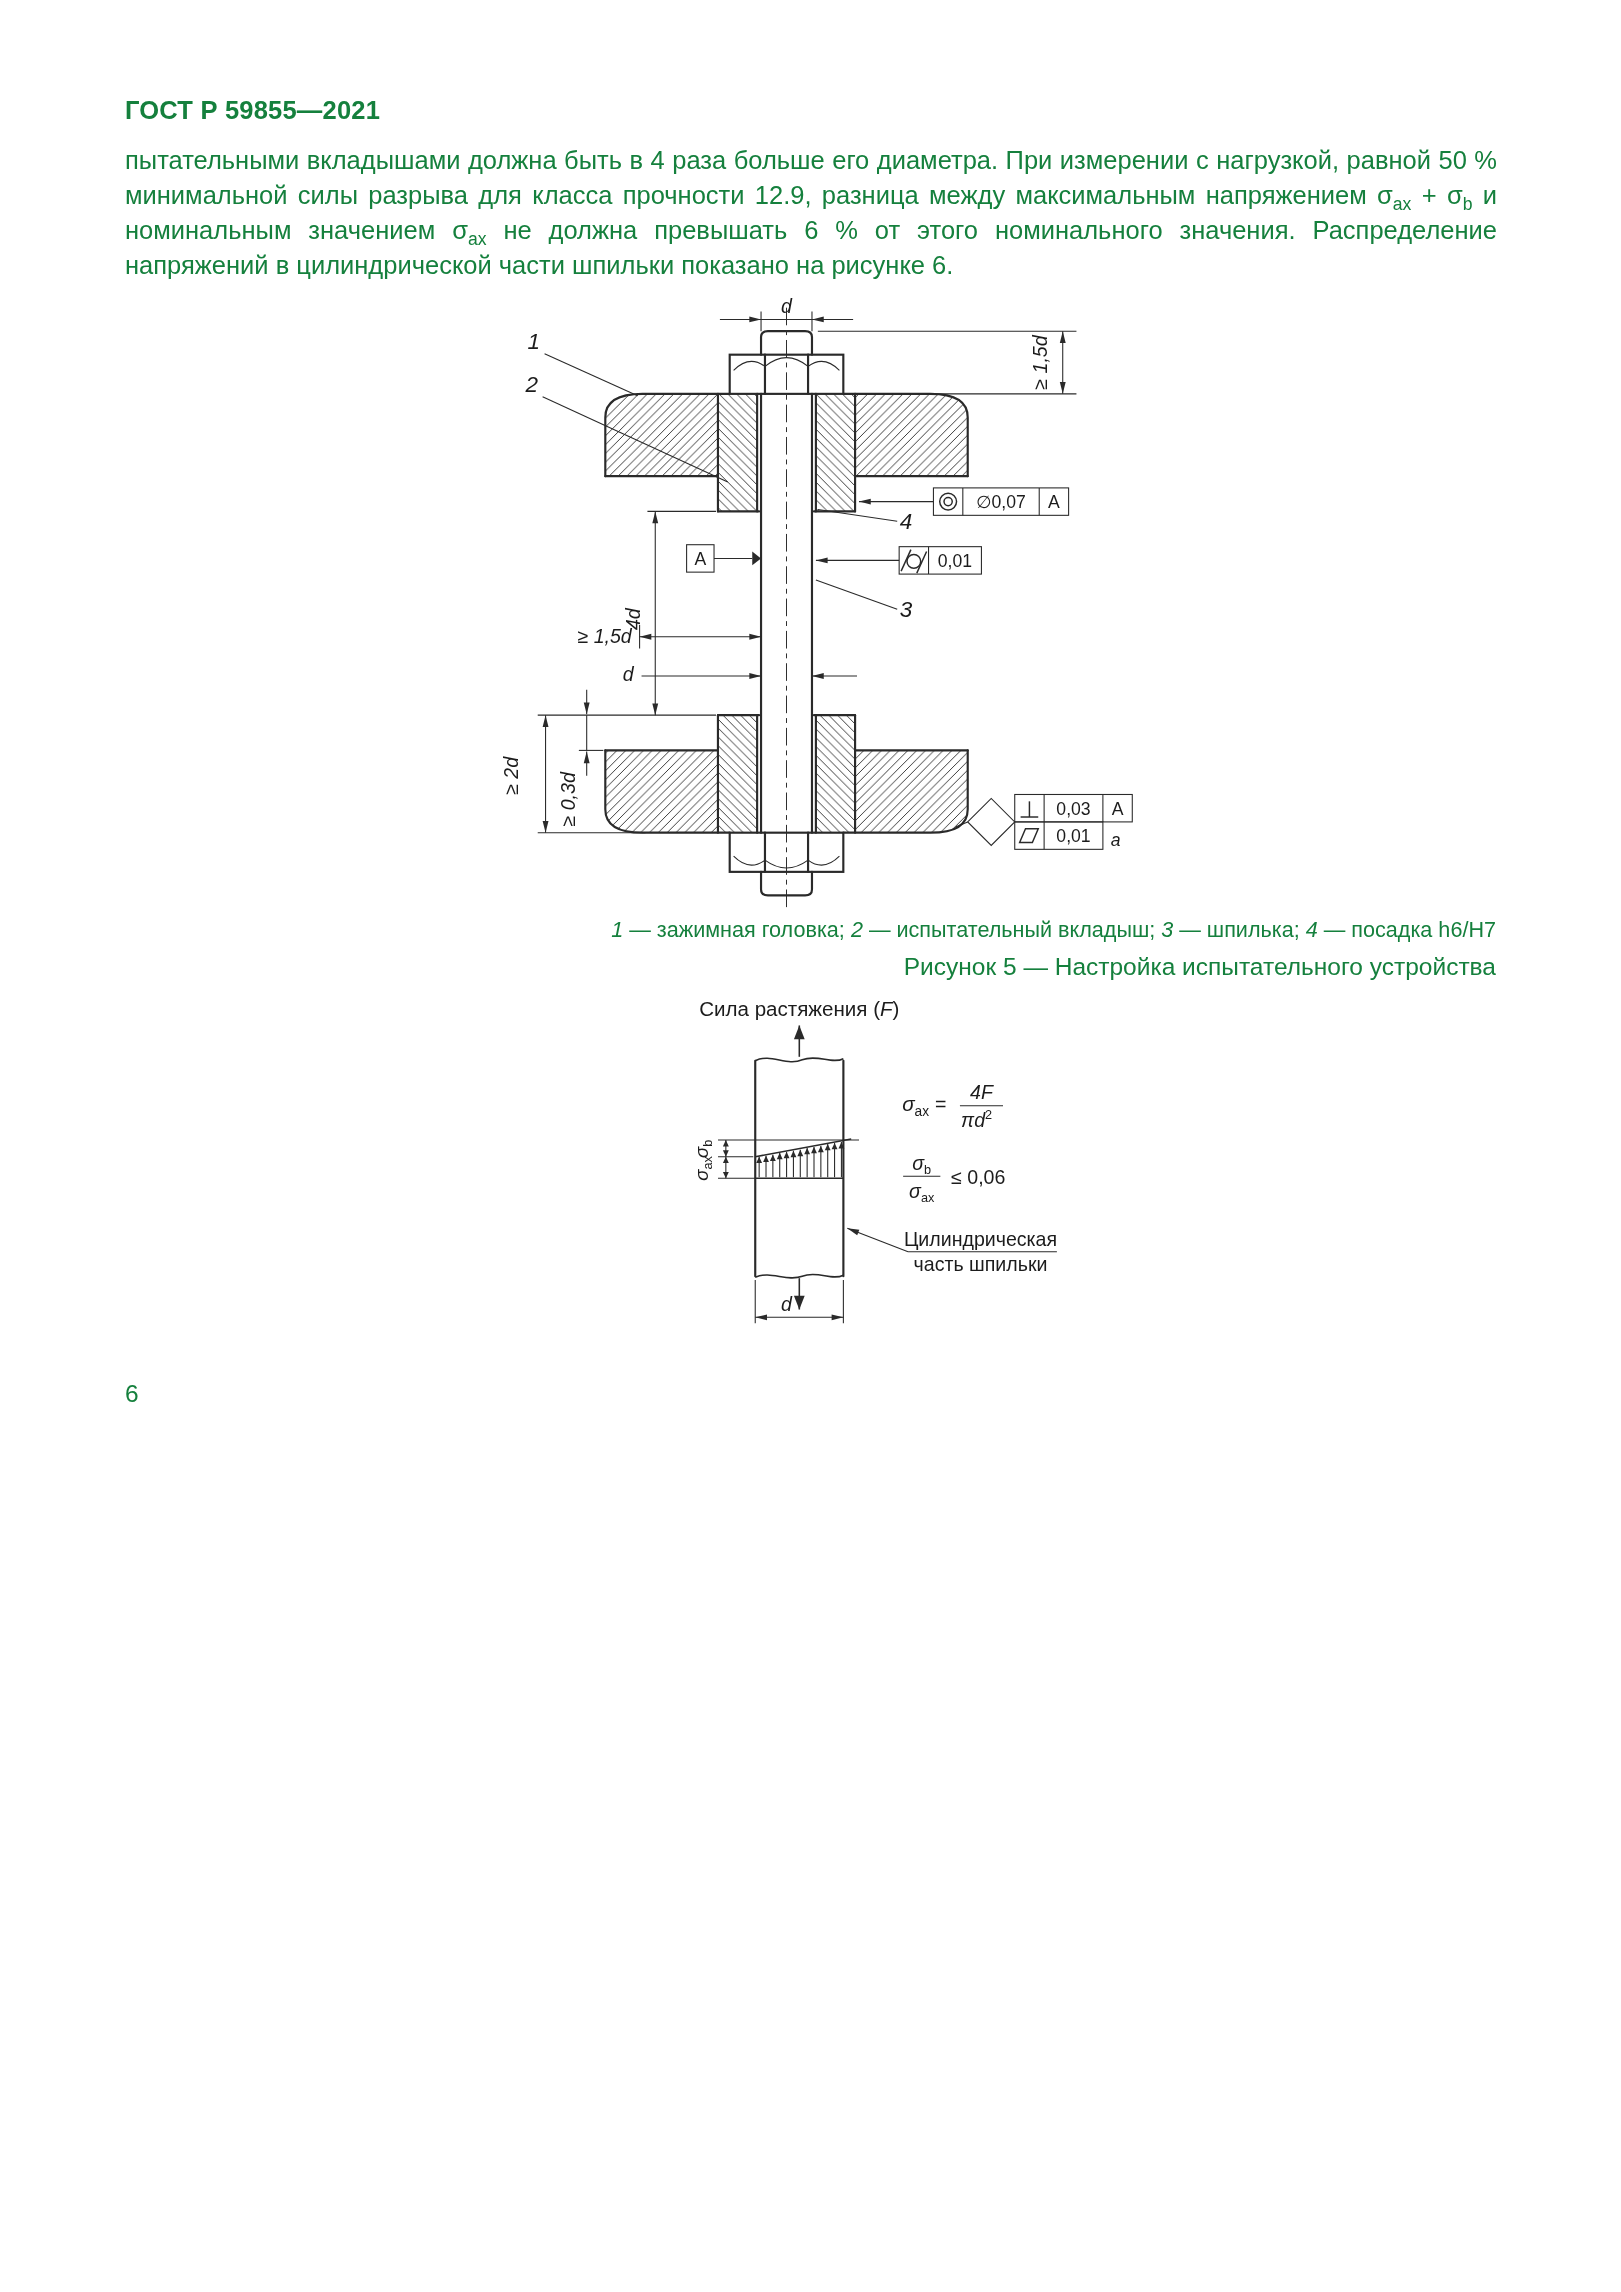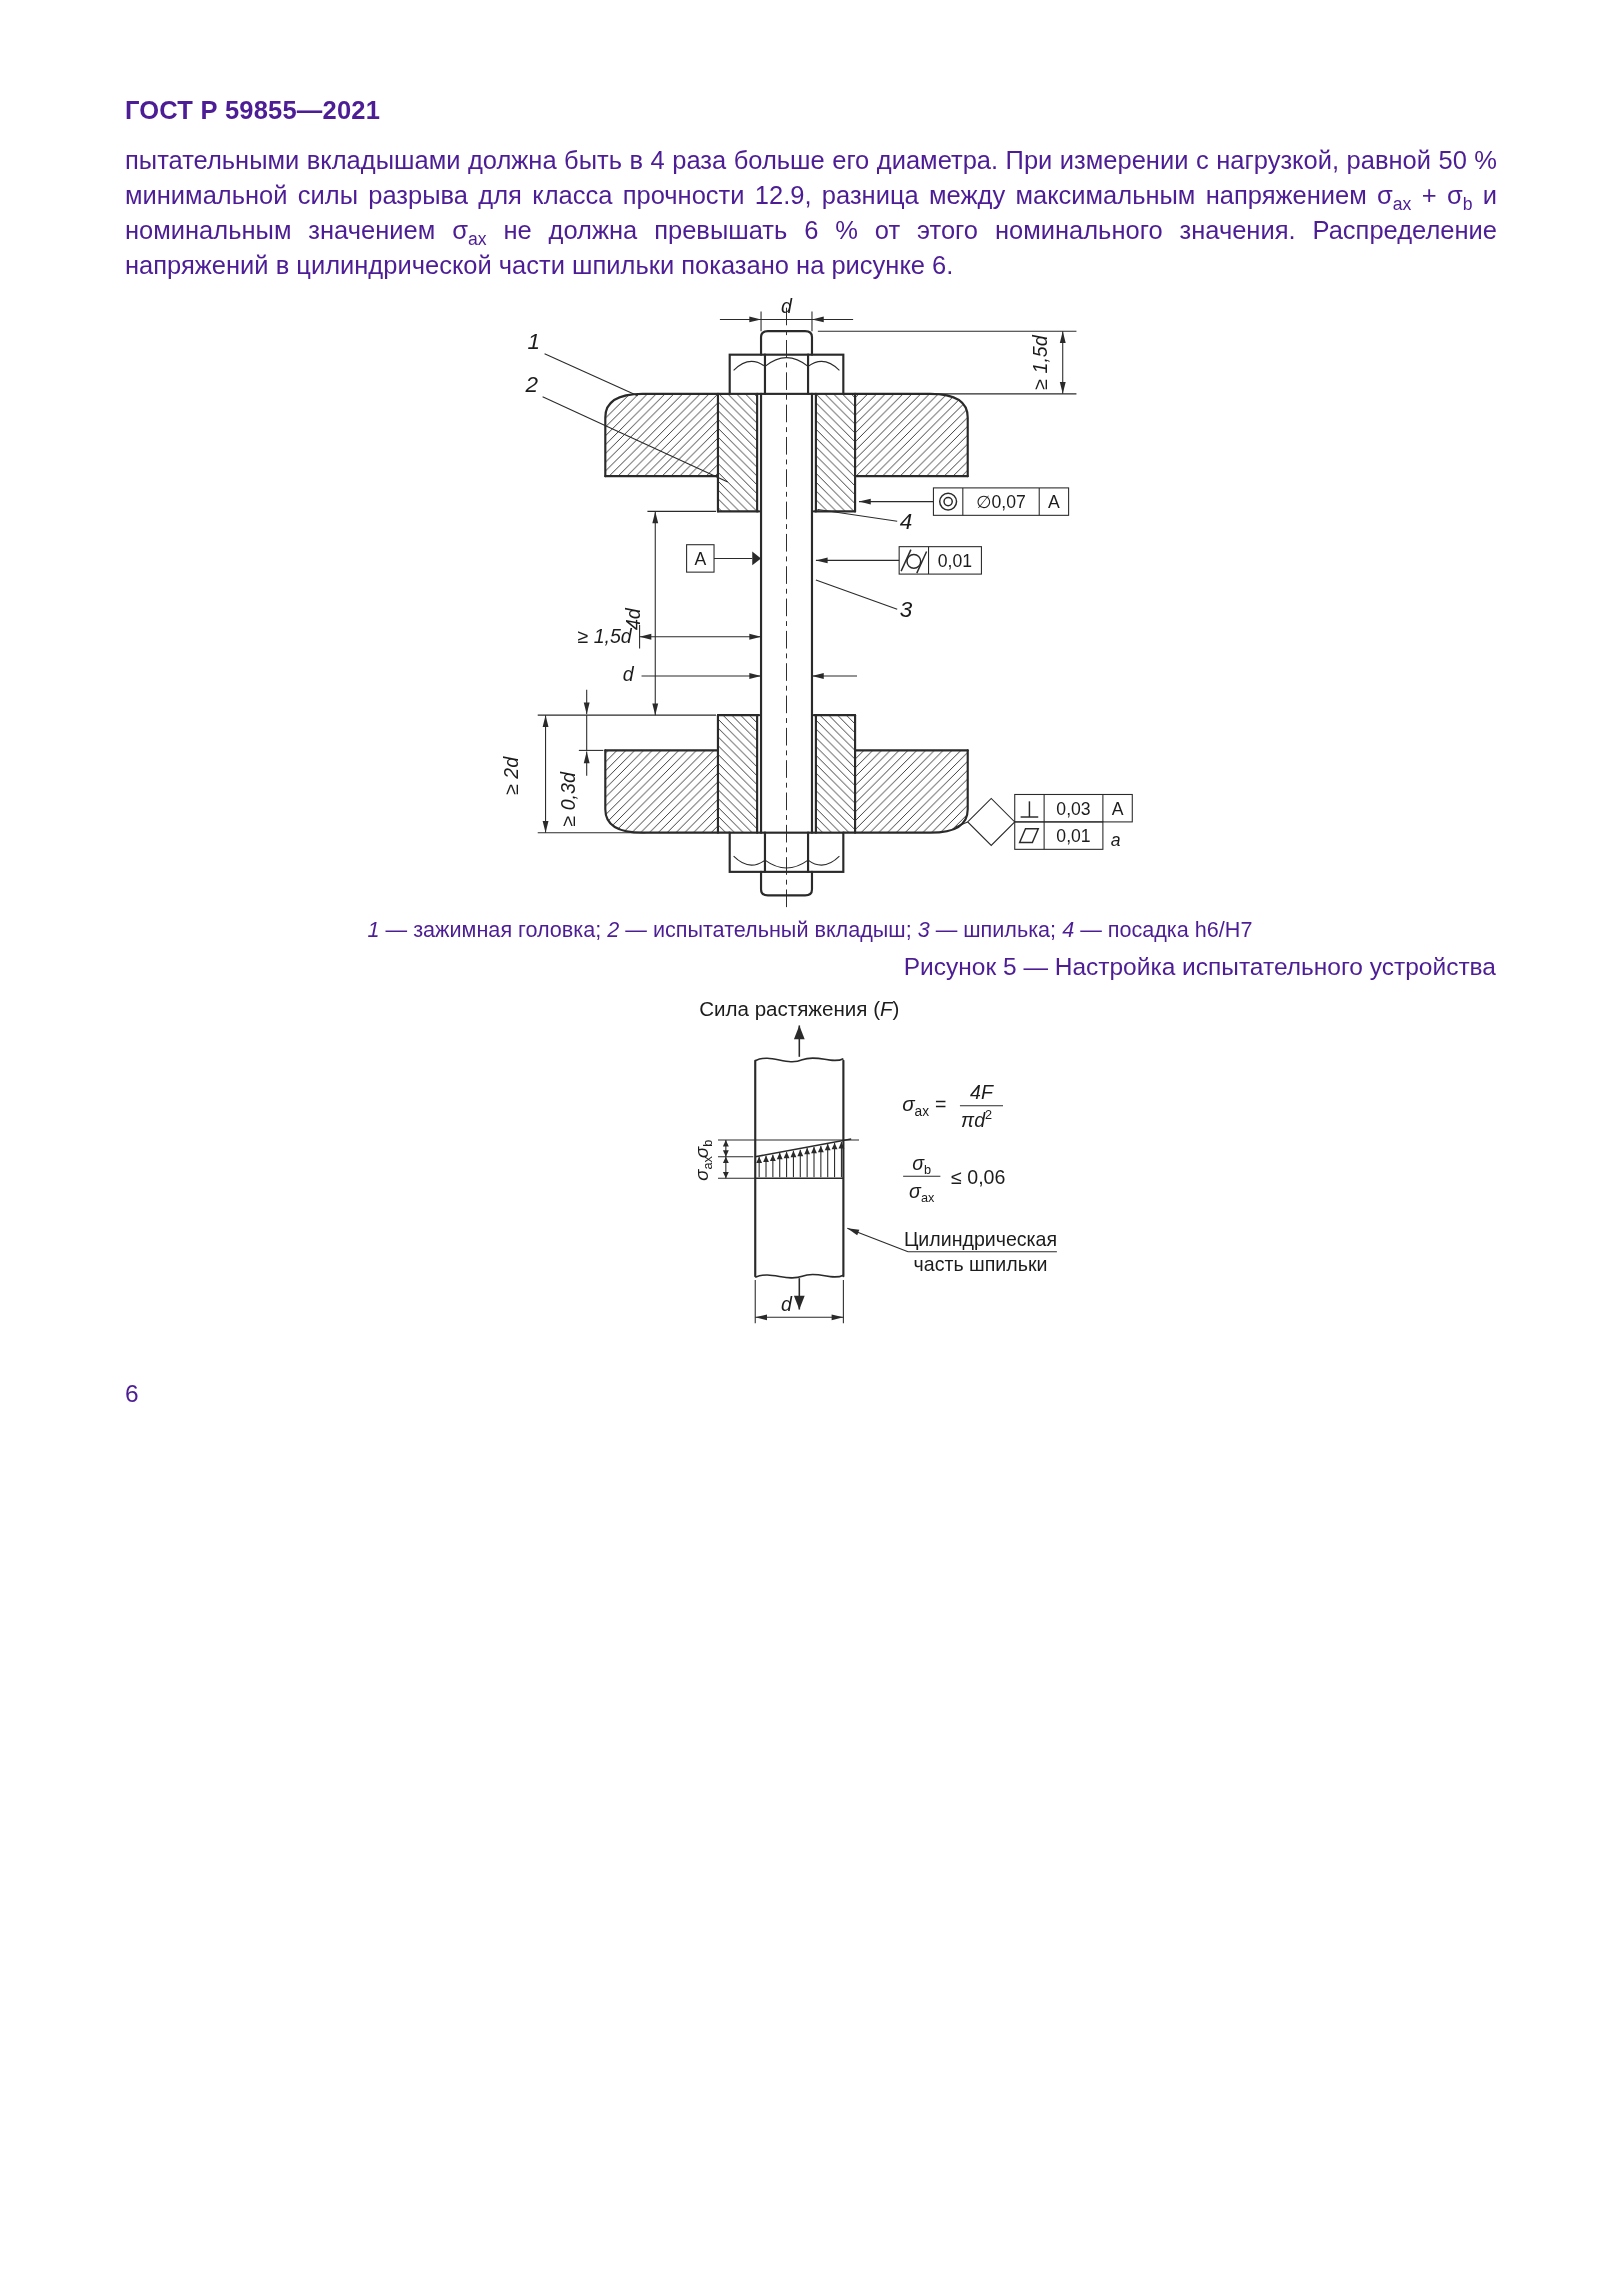--- a/index.html
+++ b/index.html
@@ -1,23 +1,23 @@
 <!DOCTYPE html>
 <html><head>
 <meta charset="utf-8">
 <style>
   *{margin:0;padding:0;box-sizing:border-box}
   html,body{background:#ffffff}
   .page{position:relative;width:1621px;height:2293px;background:#fff;overflow:hidden;
-        font-family:"Liberation Sans","DejaVu Sans",sans-serif;color:#4c1d95}
+        font-family:"Liberation Sans","DejaVu Sans",sans-serif;color:#15803d}
   .hdr{position:absolute;left:125px;top:96px;font-size:25.5px;font-weight:bold;letter-spacing:0.2px}
   .para{position:absolute;left:125px;top:143px;width:1372px;font-size:25.5px;line-height:35px;text-align:justify}
   .para sub{font-size:17.6px;line-height:0}
   .fig5{position:absolute;left:414px;top:292px}
-  .legend{position:absolute;left:124px;top:917px;width:1372px;text-align:center;font-size:21.6px}
+  .legend{position:absolute;left:124px;top:917px;width:1372px;text-align:right;font-size:21.6px}
   .legend .it{font-style:italic}
   .cap{position:absolute;left:124px;width:1372px;text-align:right;font-size:24.5px}
   .cap5{top:953px}
   .fig6{position:absolute;left:559px;top:1000px}
   .cap6{top:1341px}
   .pnum{position:absolute;left:125px;top:1380px;font-size:24.5px}
   svg text{font-family:"Liberation Sans","DejaVu Sans",sans-serif;fill:#1c1c1c}
   .ol{stroke:#2a2a2a;stroke-width:2.2;fill:none;stroke-linecap:round}
   .ml{stroke:#2a2a2a;stroke-width:1.6;fill:none}
   .tl{stroke:#2a2a2a;stroke-width:1.1;fill:none}

